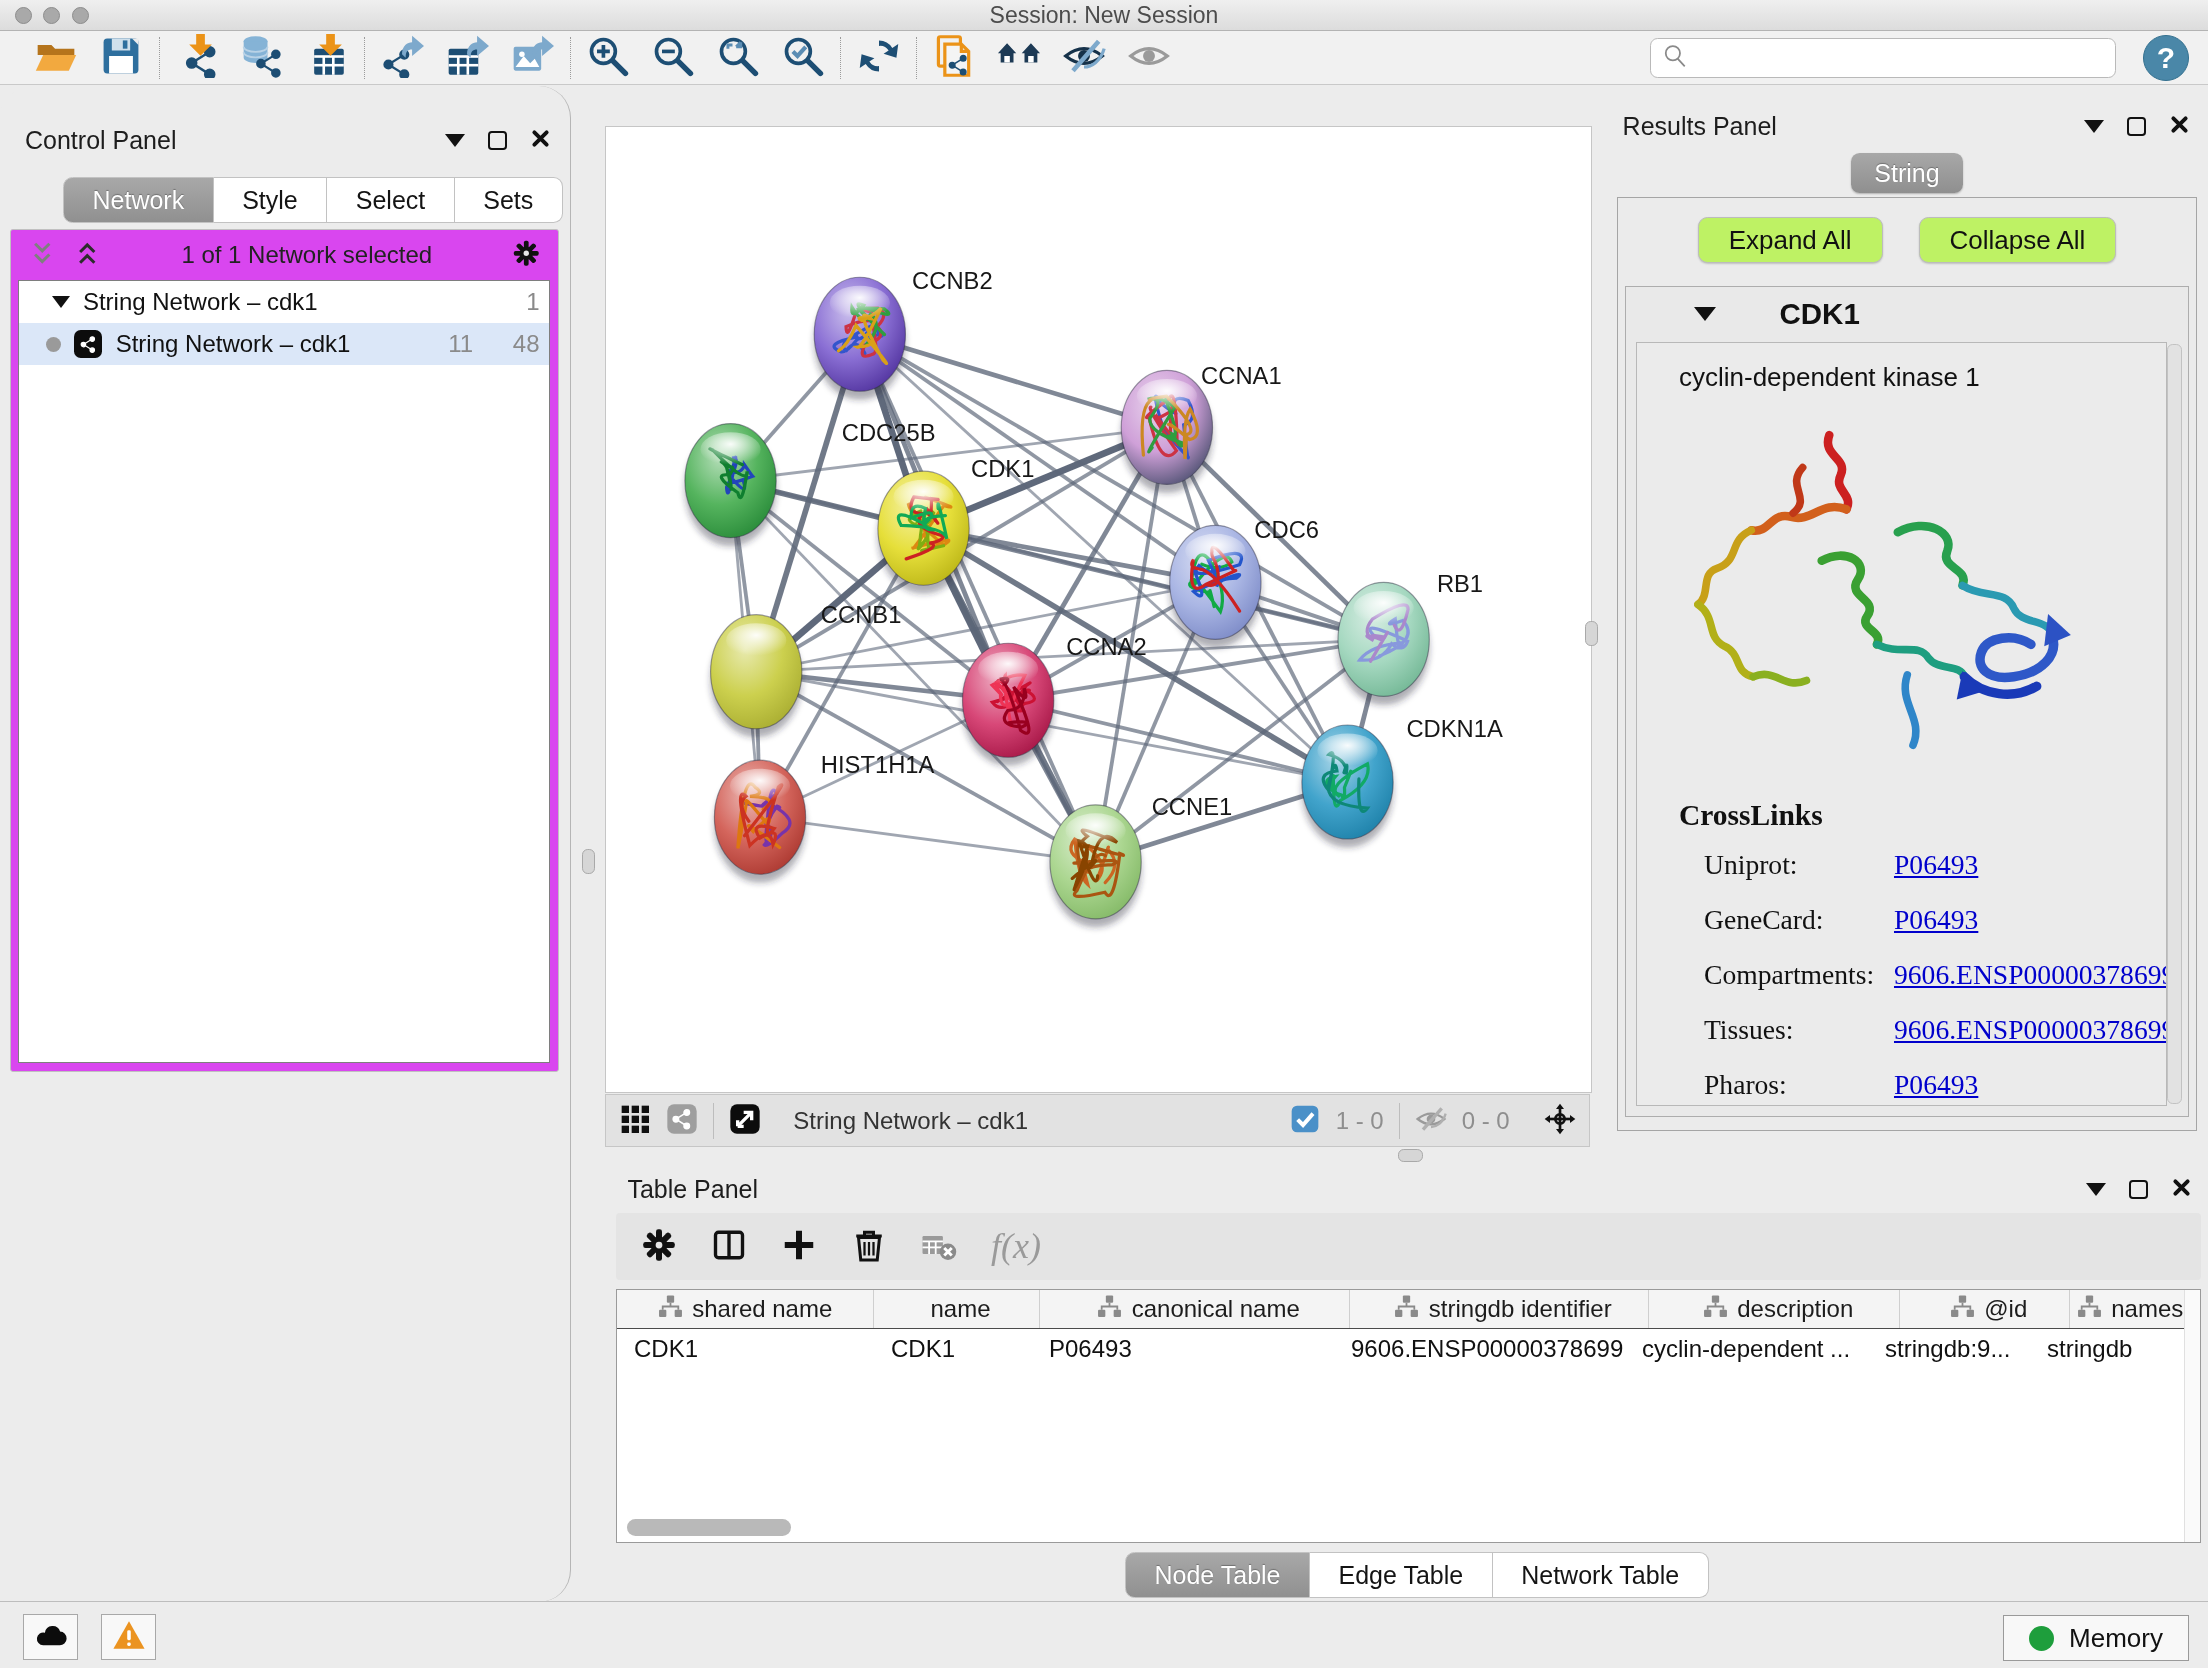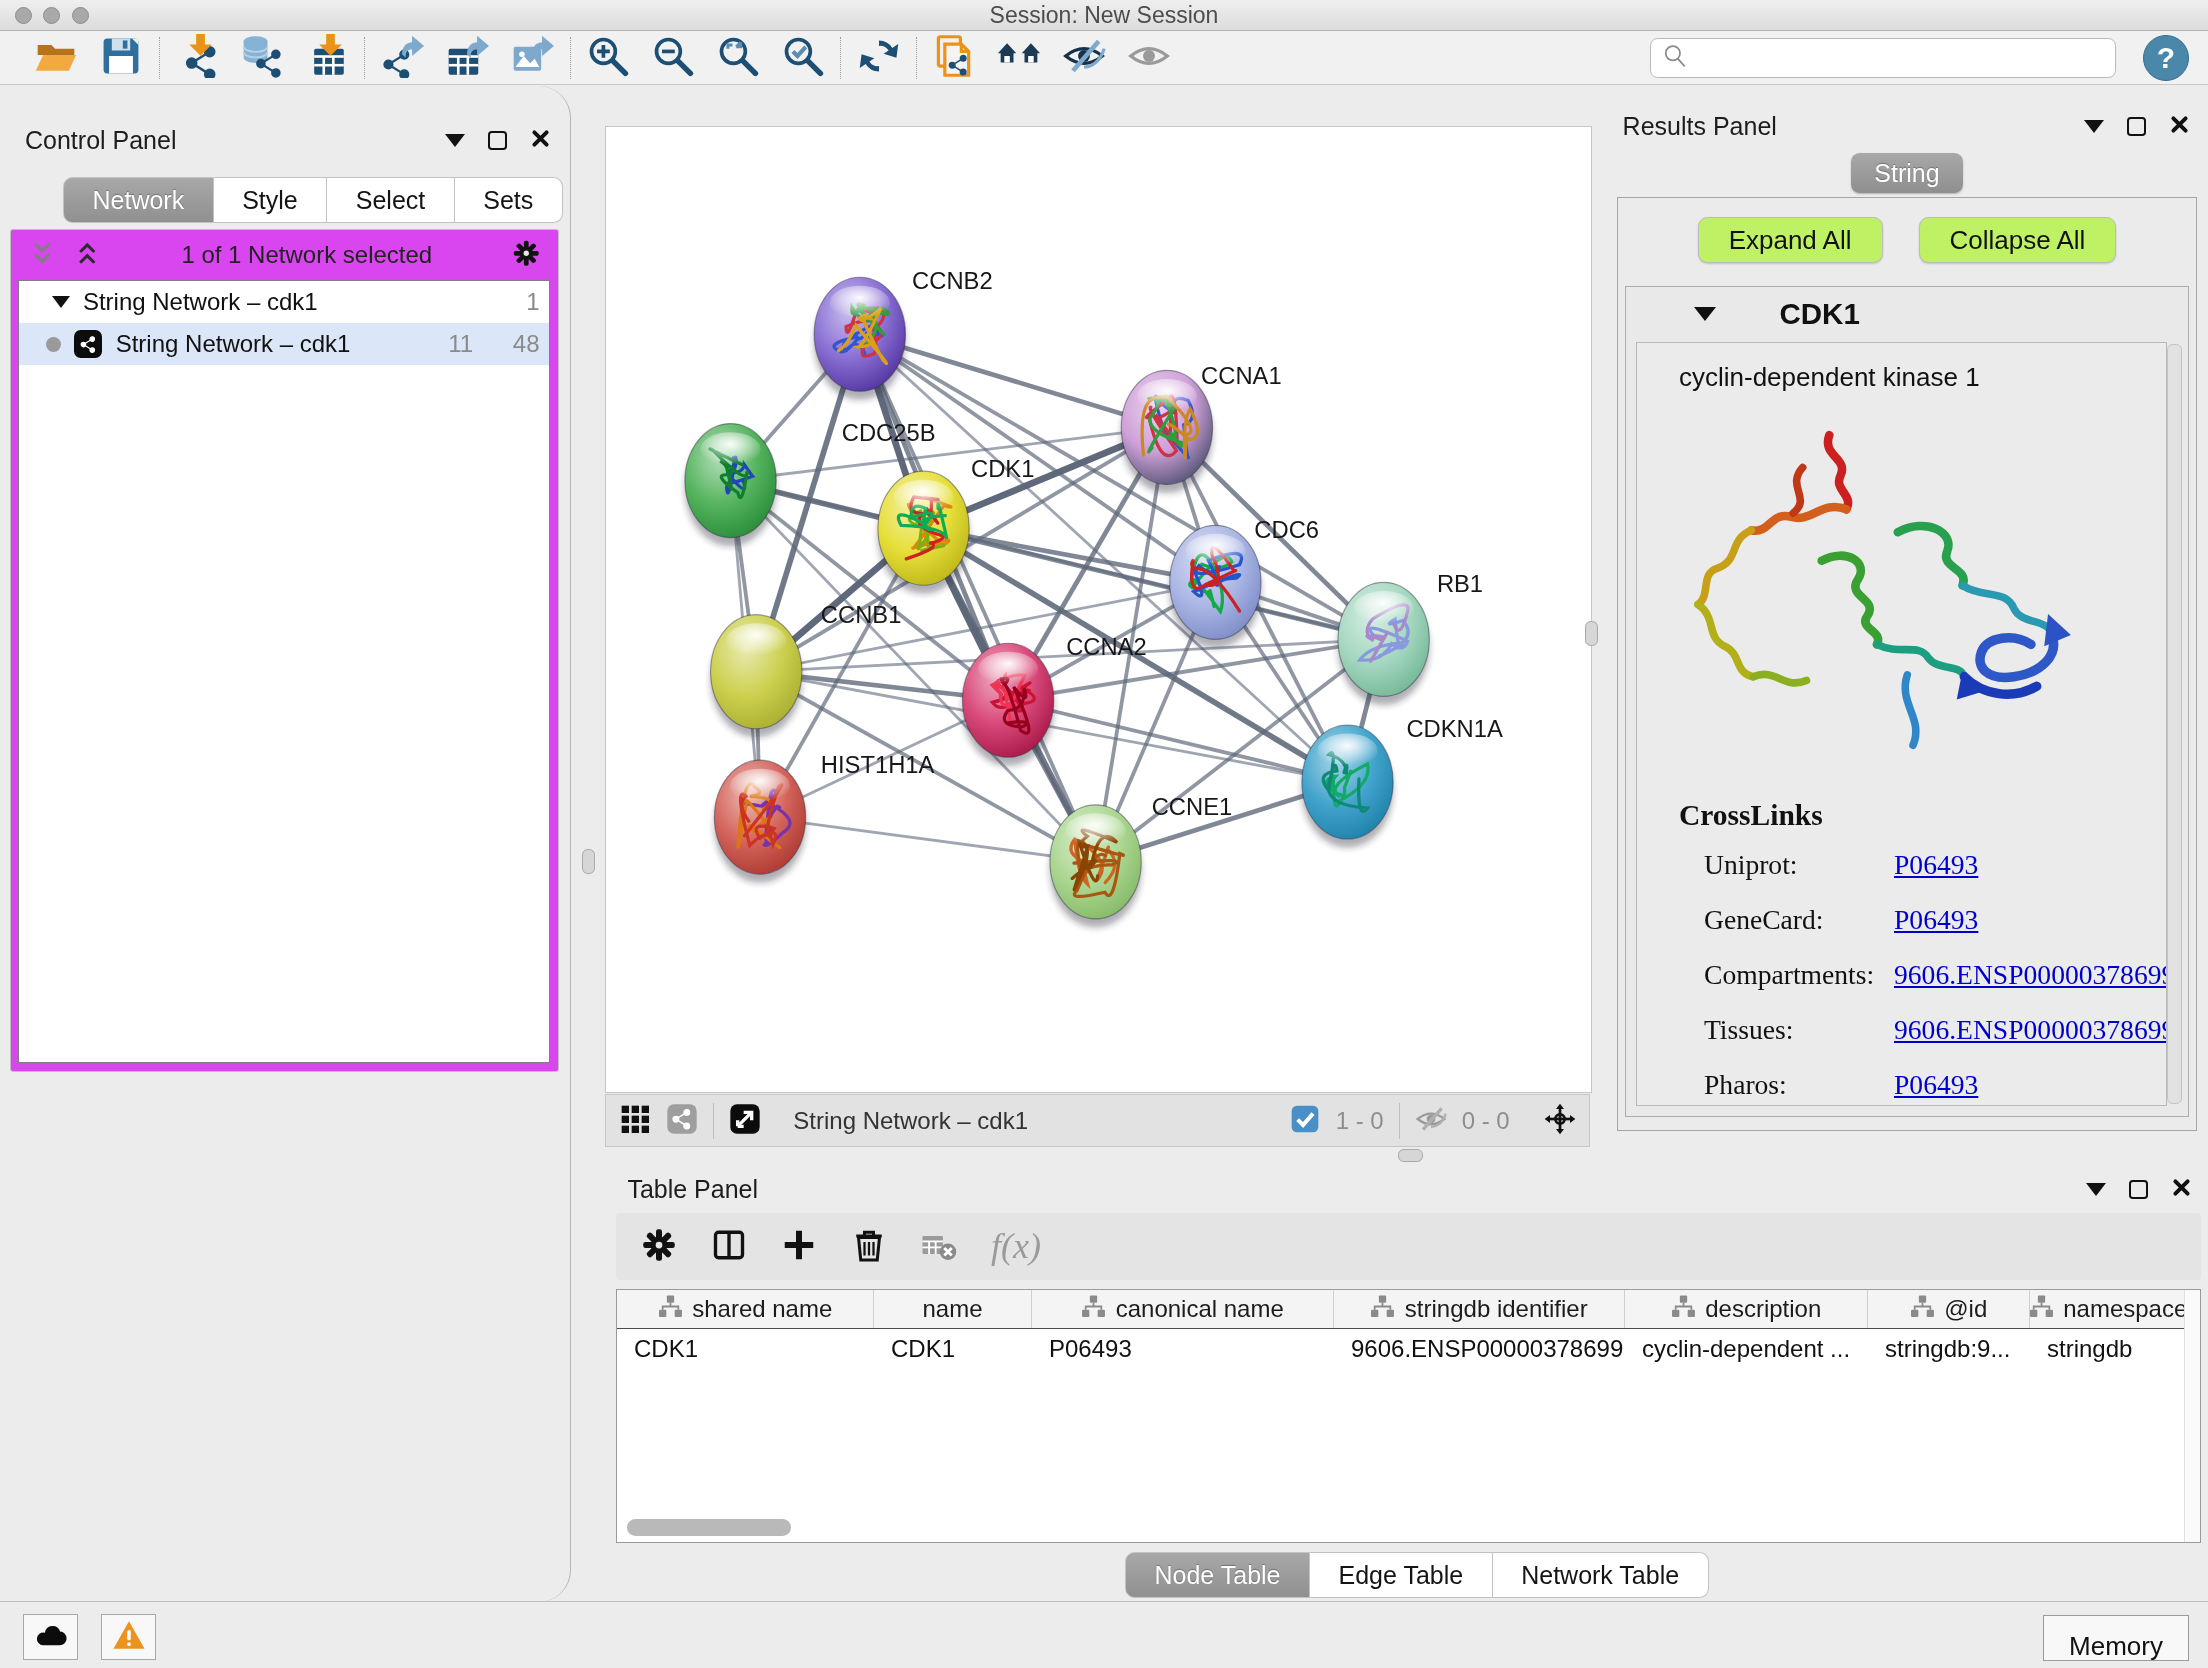--- a/index.html
+++ b/index.html
@@ -86,36 +86,36 @@
     font-family:"Liberation Serif",serif;font-size:27.6px;}
   #crosslinks a{color:#0000cc;text-decoration:underline;}
   #rp-scroll{position:absolute;right:5.7px;top:57px;bottom:11.4px;width:12.4px;background:#e2e2e2;border:1px solid #c2c2c2;border-radius:5.7px;}
   
   #table-panel{position:absolute;left:616px;top:1173px;width:1585px;height:425px;}
   #table-panel .panel-header{padding:0 9.5px 0 11.4px;}
   #tp-toolbar{margin-top:7.6px;height:67px;background:#e4e4e4;border-radius:3.8px;display:flex;align-items:center;gap:34px;padding-left:25px;}
   #tp-toolbar svg{width:36px;height:36px;}
   #fx-label{font-family:"Liberation Serif",serif;font-style:italic;font-size:36px;color:#9a9a9a;}
   #tp-table{margin-top:9.5px;height:252px;background:#fff;border:1px solid #9a9a9a;position:relative;overflow:hidden;}
-  #tp-head{display:flex;height:38px;background:#f4f4f4;border-bottom:1.9px solid #4a4a4a;}
+  #tp-head{display:flex;height:38px;background:#f4f4f4;border-bottom:1.9px solid #4a4a4a;gap:8px;}
   .th{display:flex;align-items:center;justify-content:center;gap:9.5px;font-size:24px;color:#1c1c1c;
     border-right:1px solid #cfcfcf;box-sizing:border-box;overflow:hidden;white-space:nowrap;flex:none;}
   .th svg{width:25px;height:25px;flex:none;}
   #tp-row{display:flex;height:40px;align-items:center;}
   .td{font-size:24px;padding-left:17px;box-sizing:border-box;overflow:hidden;white-space:nowrap;flex:none;}
   #tp-hscroll{position:absolute;left:9.5px;bottom:5.7px;width:164px;height:17px;border-radius:8.6px;background:#b9b9b9;}
   #tp-vscroll{position:absolute;right:0;top:0;bottom:0;width:15px;border-left:1px solid #e0e0e0;background:#fafafa;}
   #tp-tabs{position:absolute;left:509px;top:379px;}
   
   #statusbar{position:absolute;left:0;bottom:0;right:0;height:66px;background:#ececec;border-top:1px solid #bdbdbd;}
   .sb-btn{position:absolute;top:12.4px;width:55px;height:46px;background:#f8f8f8;border:1.9px solid #a8a8a8;
     display:flex;align-items:center;justify-content:center;box-sizing:border-box;}
   .sb-btn svg{width:34px;height:34px;}
   #memory-btn{position:absolute;right:19px;top:13.3px;height:46px;padding:0 25px;background:#f8f8f8;
-    border:1.9px solid #9a9a9a;display:flex;align-items:center;gap:15px;font-size:26px;box-sizing:border-box;flex-direction:column;}
+    border:1.9px solid #9a9a9a;display:flex;align-items:center;gap:15px;font-size:26px;box-sizing:border-box;}
   #memory-dot{width:25px;height:25px;border-radius:50%;background:#1e9e3c;}
   text.nodelabel{font-family:"Liberation Sans",sans-serif;font-size:25px;fill:#171717;}
 </style>
 </head>
 <body>
 
 <div id="titlebar">
   <div id="traffic">
     <span></span>
     <span></span>

